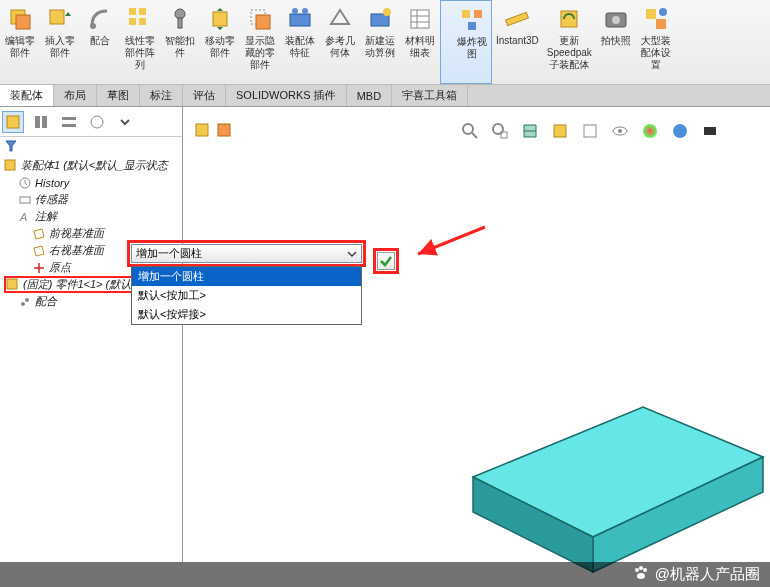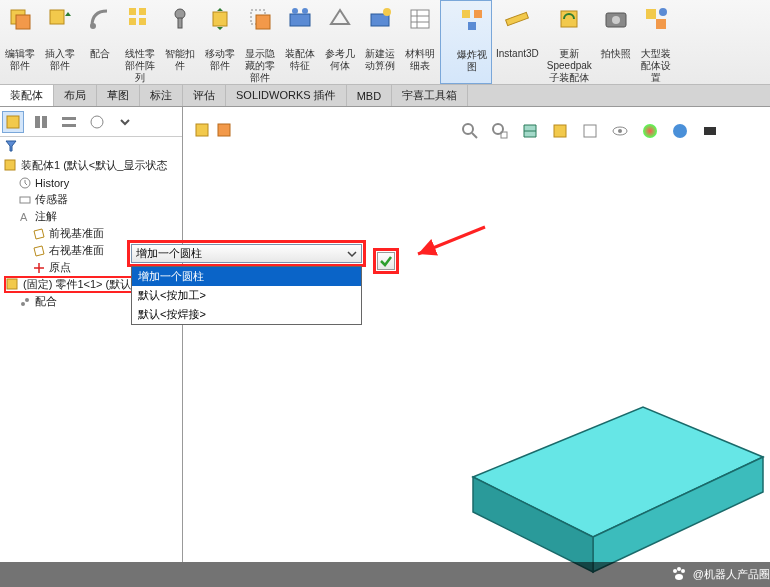--- a/index.html
+++ b/index.html
@@ -2,28 +2,28 @@
 <html><head>
 <meta charset="utf-8">
 <style>
   * { margin:0; padding:0; box-sizing:border-box; font-family:"Microsoft YaHei",Arial,sans-serif; }
   body { width:770px; height:587px; background:#fff; overflow:hidden; position:relative; font-size:11px; }
   
   .ribbon { height:85px; background:linear-gradient(#f7f7f7,#eaeaea); border-bottom:1px solid #bbb; display:flex; }
   .rbtn { display:flex; flex-direction:column; align-items:center; justify-content:flex-start; padding:4px 4px 0; min-width:40px; cursor:pointer; }
   .rbtn.sel { background:linear-gradient(#e8f1fb,#d4e6fa); border:1px solid #7aa7d9;padding-left:16px; }
   .rico { width:30px; height:30px; display:flex; align-items:center; justify-content:center; }
-  .rlbl { font-size:10px; line-height:12px; text-align:center; color:#333; margin-top:14px; }
+  .rlbl { font-size:10px; line-height:12px; text-align:center; color:#333; margin-top:1px; }
   
   .tabs { height:22px; background:#d4d4d4; display:flex; align-items:center; border-bottom:1px solid #999; }
   .tab { padding:0 10px; height:100%; display:flex; align-items:center; cursor:pointer; border-right:1px solid #bbb; font-size:11px; color:#222; }
   .tab.active { background:#fff; }
   
   .main { display:flex; height:calc(100% - 107px - 25px); }
-  .left { width:183px; background:#fff; border-right:1px solid #999; display:flex; flex-direction:column; }
+  .left { width:183px; background:#fff; border-right:1px solid #999; display:flex; flex-direction:column;font-style:italic; }
   .ltabs { height:30px; display:flex; align-items:center; border-bottom:1px solid #ccc; padding:0 2px; gap:6px; }
   .ltab { width:22px; height:22px; display:flex; align-items:center; justify-content:center; cursor:pointer; }
   .ltab.sel { background:#d4e6fa; border:1px solid #7aa7d9; }
   .filterbar { height:18px; display:flex; align-items:center; padding-left:4px; }
   .tree { padding:2px 4px; font-size:11px; color:#222; overflow:hidden; }
   .tnode { display:flex; align-items:center; height:17px; white-space:nowrap; cursor:pointer; }
   .tico { width:14px; height:14px; margin-right:3px; flex-shrink:0; }
   .indent1 { padding-left:14px; }
   .indent2 { padding-left:28px; }
   .tnode.hl { border:2px solid #ff2222; background:#fff; padding:1px 0; }
@@ -37,21 +37,21 @@
   .combo-outline { border:3px solid #ff2222; padding:1px; display:inline-block; }
   .combo { width:231px; height:19px; background:linear-gradient(#fefefe,#e8e8e8); border:1px solid #7a92ad; display:flex; align-items:center; padding:0 4px; font-size:11px; justify-content:space-between; }
   .dropdown { position:absolute; top:26px; left:4px; width:231px; background:#fff; border:1px solid #666; }
   .dopt { padding:2px 6px; font-size:11px; cursor:pointer; color:#000; }
   .dopt.selected { background:#0a64c8; color:#fff; }
   .okbtn-outline { position:absolute; left:373px; top:248px; border:3px solid #ff2222; padding:1px; z-index:9; }
   .okbtn { width:18px; height:18px; background:linear-gradient(#fefefe,#e8e8e8); border:1px solid #999; display:flex; align-items:center; justify-content:center; }
   .arrow { position:absolute; left:410px; top:222px; z-index:8; }
   
   .block-area { position:absolute; left:230px; top:290px; width:360px; height:200px; }
-  .footer { position:absolute; bottom:0; left:0; right:0; height:25px; background:rgba(0,0,0,.55); display:flex; align-items:center; justify-content:flex-end; color:#fff; font-size:11px; }
+  .footer { position:absolute; bottom:0; left:0; right:0; height:25px; background:rgba(0,0,0,.55); display:flex; align-items:center; justify-content:flex-end; padding-right:10px; color:#fff; font-size:15px; }
   .footer .paw { margin-right:6px; }
 </style>
 </head>
 <body>
 
 <div class="ribbon">
   <div class="rbtn">
       <div class="rico">
         <svg width="26" height="26">
           <rect x="4" y="4" width="14" height="14" fill="#f2c94c" stroke="#b88a1c"></rect>

